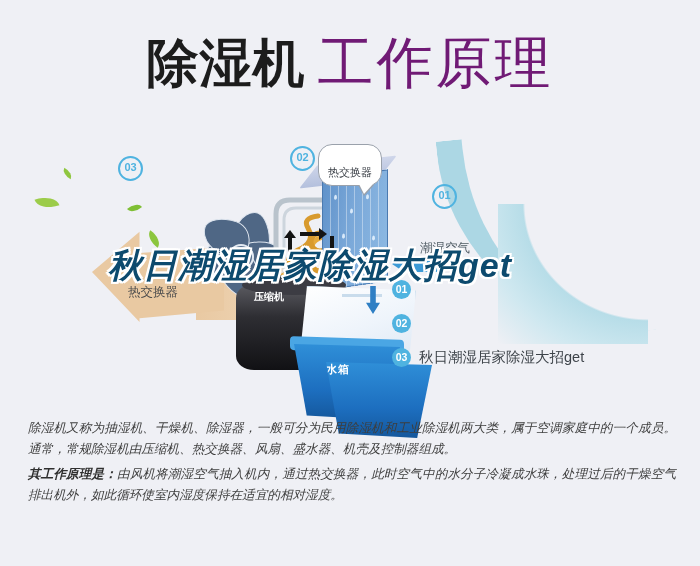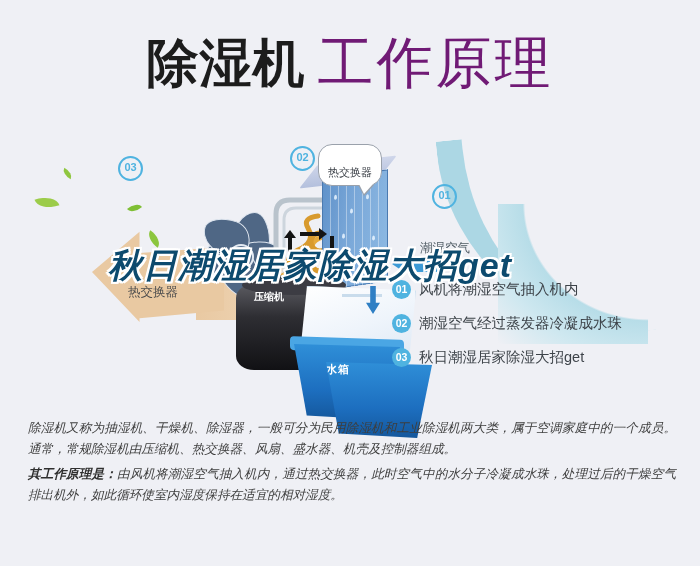--- a/index.html
+++ b/index.html
@@ -468,25 +468,23 @@
 
     <div class="dlabel dry">热交换器</div>
     <div class="dlabel moist">潮湿空气</div>
     <div class="lbl-white comp">压缩机</div>
     <div class="lbl-white tank">水箱</div>
   </div>
 
   <div class="steps">
     <div class="step">
       <div class="step-badge">01</div>
-      <div class="step-text">风机将潮湿空气抽入机内</div>
     </div>
     <div class="step">
       <div class="step-badge">02</div>
-      <div class="step-text">潮湿空气经过蒸发器冷凝成水珠</div>
     </div>
     <div class="step">
       <div class="step-badge">03</div>
       <div class="step-text">秋日潮湿居家除湿大招get</div>
     </div>
   </div>
 
   <div class="watermark">秋日潮湿居家除湿大招get</div>
 
   <div class="copy">

